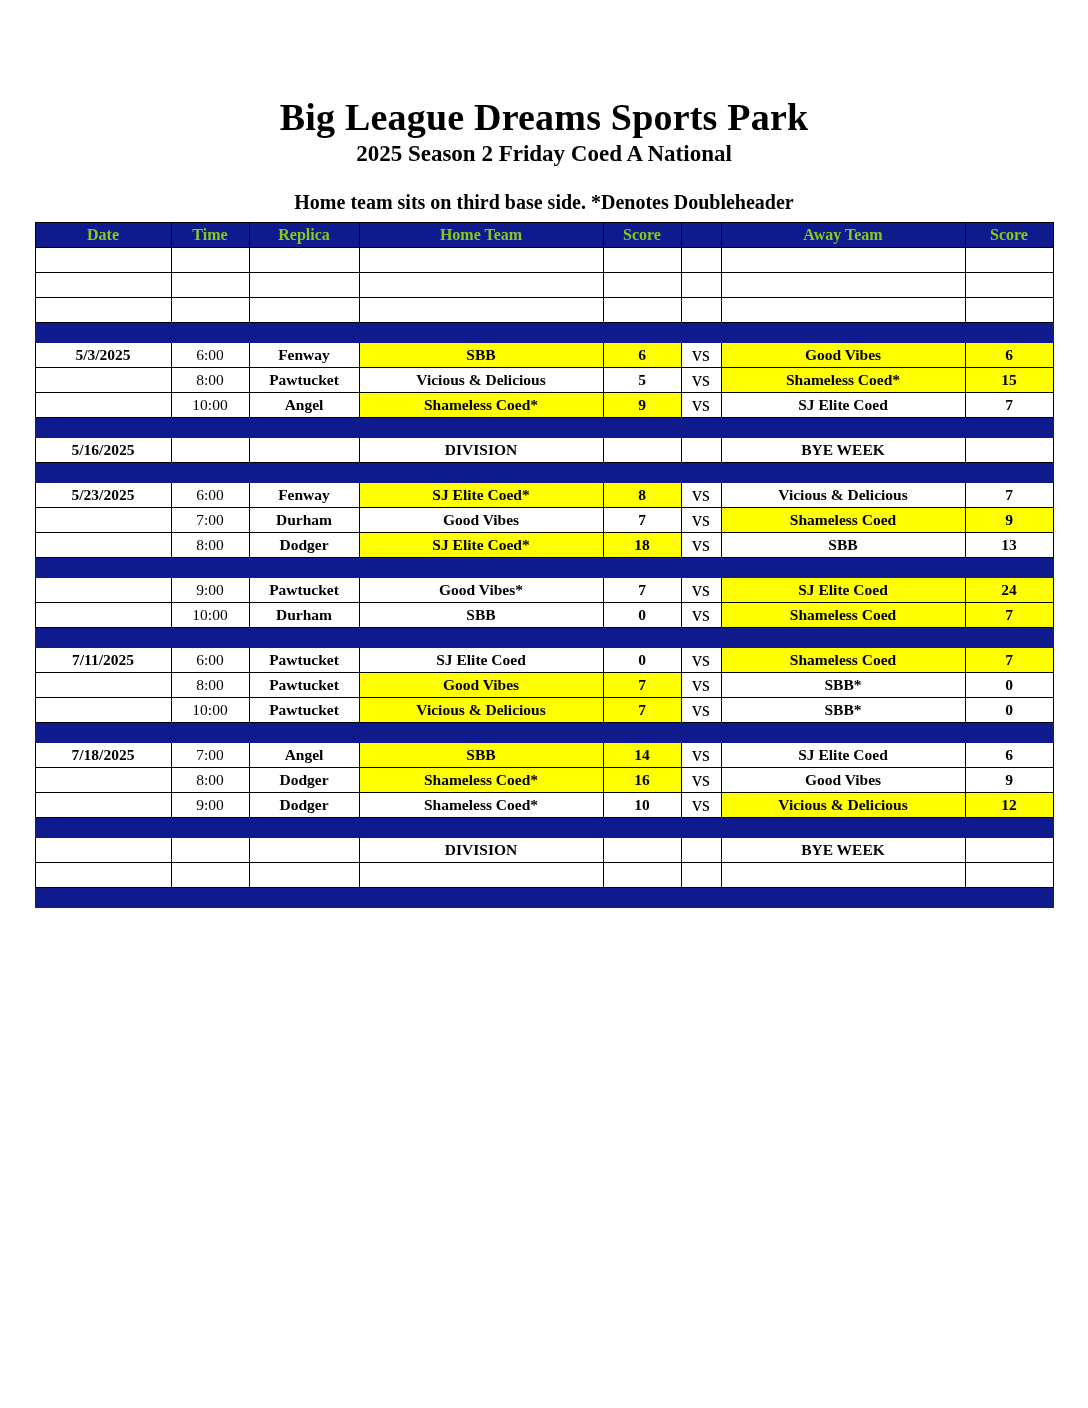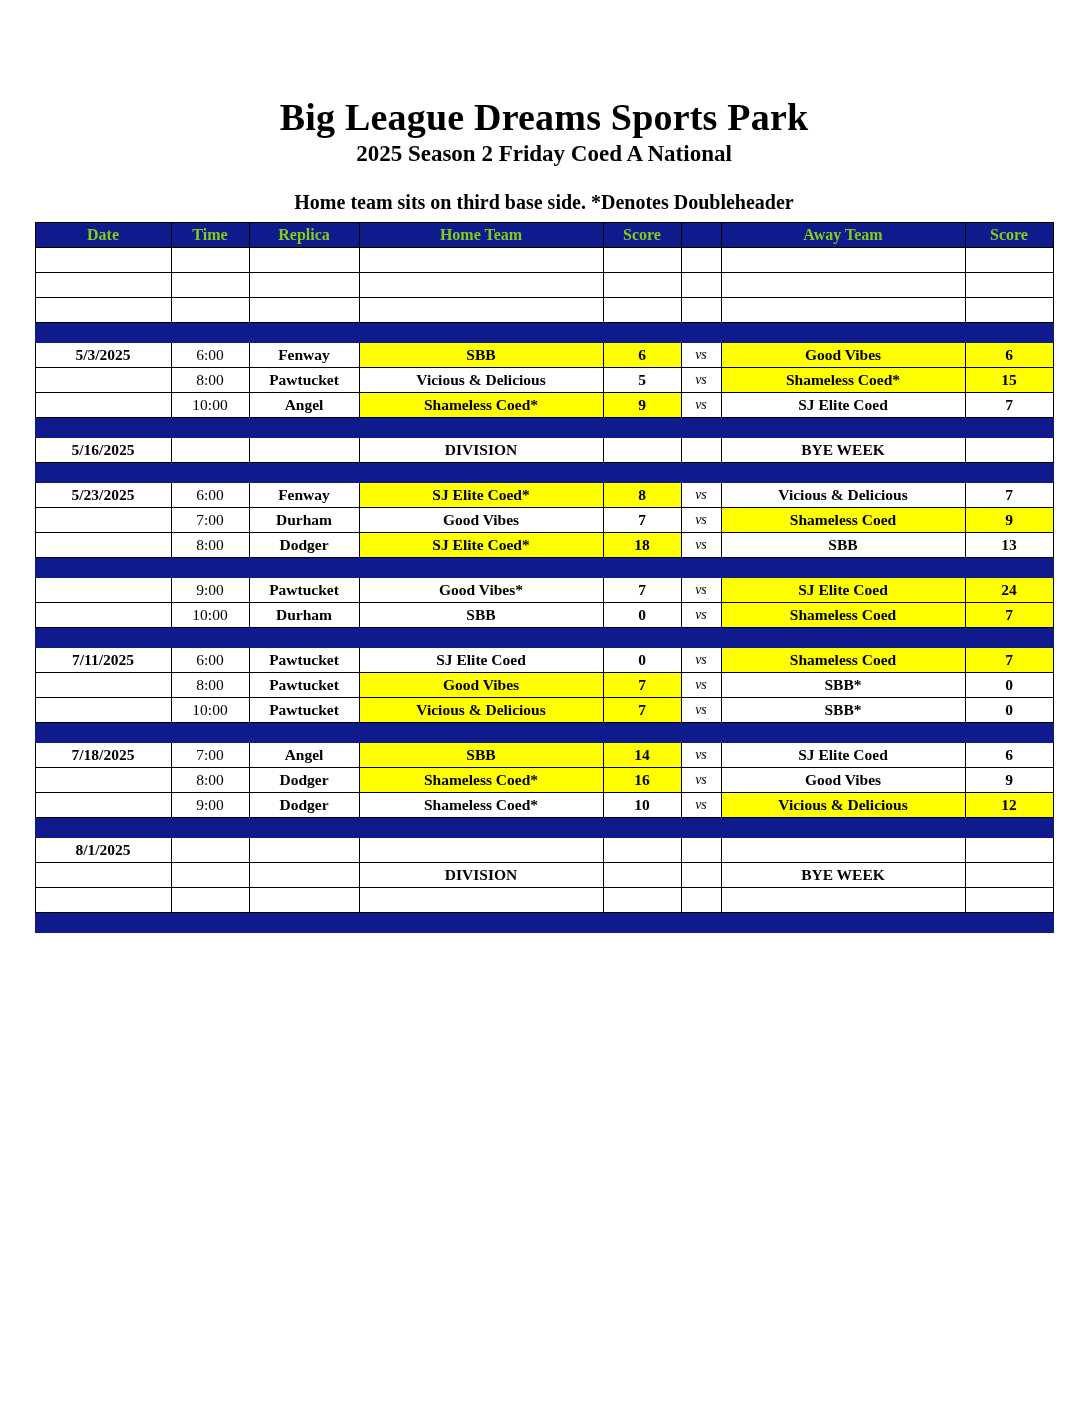--- a/index.html
+++ b/index.html
@@ -78,22 +78,21 @@
     background: #0f1a8c;
     border-color: #0f1a8c;
     height: 19px;
     padding: 0;
   }
   td.hl {
     background: #ffff00;
     font-weight: bold;
   }
   td.vs {
-    font-style: italic;
-    font-size: 14px;
+    font-size: 20px;
   }
   td.date { font-weight: bold; }
   td.time { font-weight: normal; }
   td.replica { font-weight: bold; }
   td.team { font-weight: bold; }
   td.score { font-weight: bold; }
   td.empty { }
   td.div { font-weight: bold; }
 </style>
 </head>
@@ -326,30 +325,20 @@
           <td class="team">Shameless Coed*</td>
           <td class="score">10</td>
           <td class="vs">vs</td>
           <td class="team hl">Vicious &amp; Delicious</td>
           <td class="score hl">12</td>
         </tr>
         <tr class="band">
           <td colspan="8"></td>
         </tr>
         <tr>
-          <td class="date">8/1/2025</td>
-          <td class="time">&nbsp;</td>
-          <td class="replica">&nbsp;</td>
-          <td class="team">&nbsp;</td>
-          <td class="score">&nbsp;</td>
-          <td class="vs">&nbsp;</td>
-          <td class="team">&nbsp;</td>
-          <td class="score">&nbsp;</td>
-        </tr>
-        <tr>
           <td class="date">&nbsp;</td>
           <td class="time">&nbsp;</td>
           <td class="replica">&nbsp;</td>
           <td class="div">DIVISION</td>
           <td class="">&nbsp;</td>
           <td class="vs">&nbsp;</td>
           <td class="div">BYE WEEK</td>
           <td class="">&nbsp;</td>
         </tr>
         <tr>

